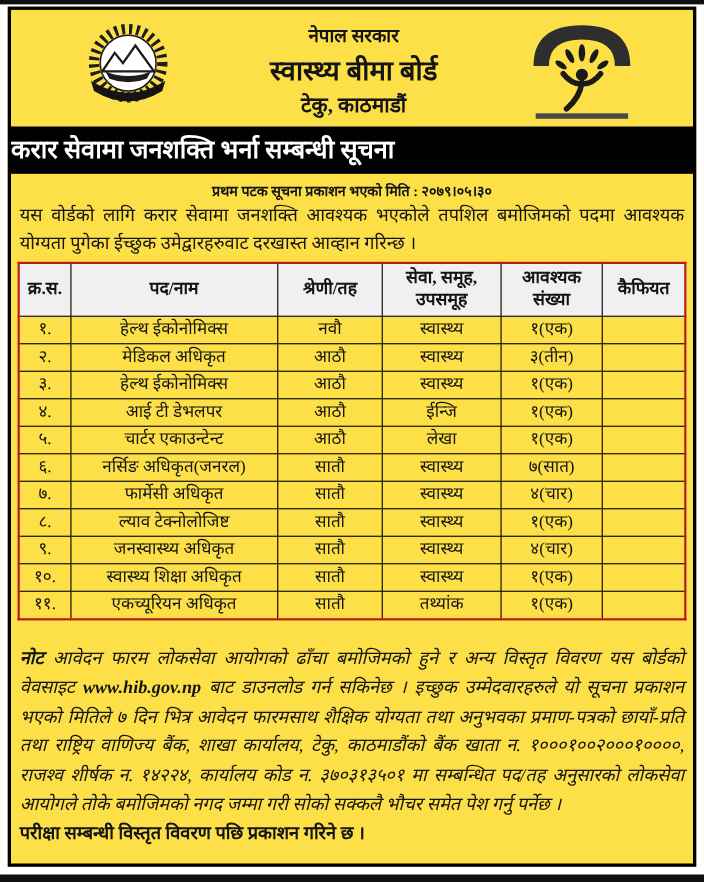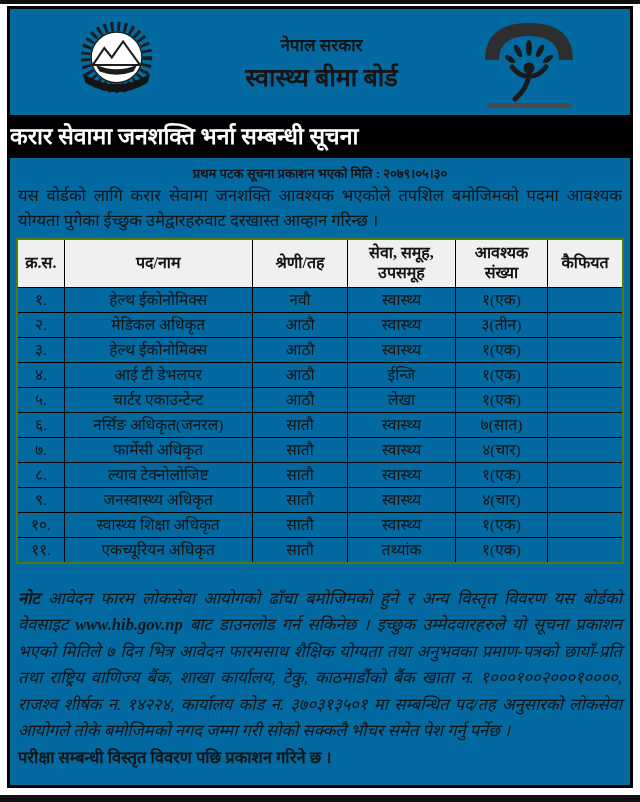--- a/index.html
+++ b/index.html
@@ -5,38 +5,38 @@
   * { margin:0; padding:0; box-sizing:border-box; }
   html,body { width:640px; }
   body {
     height:802px; position:relative; background:#ffffff;
     font-family:"Liberation Serif","DejaVu Serif",serif; color:#141414;
   }
   .strip-top { position:absolute; top:0; left:0; width:640px; height:4px; background:#101010; }
   .strip-bottom { position:absolute; bottom:0; left:0; width:640px; height:7px; background:#101010; }
   .doc {
     position:absolute; top:6px; left:7px; width:626px; height:782px;
-    border:3px solid #000; background:#0369a1; overflow:hidden;
+    border:3px solid #000; background:#fde047; overflow:hidden;
   }
   
   .header { display:flex; align-items:center; justify-content:space-between; padding:8px 50px 4px 58px; height:106px; }
   .logo-left { width:97px; height:94px; flex:0 0 auto; }
   .logo-right { width:102px; height:92px; flex:0 0 auto; }
   .header-center { flex:1; text-align:center; padding:0 4px; }
   .gov-line  { font-size:17px; font-weight:bold; }
   .org-line  { font-size:25px; font-weight:bold; margin:3px 0 2px; }
   .addr-line { font-size:19px; font-weight:bold; }
   
   .banner { background:#000; color:#fff; text-align:left; font-weight:bold; font-size:23px; padding:4px 0 7px; }
   
   .content { padding:3px 6px 0; }
   .date-line { text-align:center; font-weight:bold; font-size:13px; margin:3px 0 2px; }
   .intro { font-size:16.5px; line-height:1.5; text-align:justify; padding:0 2px; margin-bottom:4px; }
   
-  table { width:100%; border-collapse:collapse; border:2px solid #4d7c0f; }
+  table { width:100%; border-collapse:collapse; border:2px solid #b91c1c; }
   th, td { border:1px solid #000; text-align:center; vertical-align:middle; white-space:pre-line; }
   th { font-size:16px; font-weight:bold; line-height:1.3; padding:3px 2px; background:#f0f0f0; }
   td { font-size:15.5px; line-height:1.42; padding:1px 3px; height:24px; }
   
   .note { font-size:16.5px; line-height:1.6; text-align:justify; padding:0 2px; margin-top:22px;font-style:italic; }
   .note-label { font-weight:bold; }
   .note-url { font-weight:bold; font-family:"Liberation Serif","DejaVu Serif",serif; }
   .exam-line { font-weight:bold; font-size:16.5px; padding:0 2px; margin-top:1px; }
 </style>
 </head>
@@ -52,20 +52,21 @@
         <circle cx="50" cy="43" r="33" fill="none" stroke="#1c1c1c" stroke-width="10" stroke-dasharray="3 4.1"></circle>
         <circle cx="50" cy="43" r="27" fill="#ffffff" stroke="#1c1c1c" stroke-width="1.5"></circle>
         <path d="M25 51 L37 33 L45 43 L57 26 L75 51 Z" fill="#ffffff" stroke="#1c1c1c" stroke-width="2.2"></path>
         <path d="M28 51 Q50 60 72 51 L68 58 Q50 65 32 58 Z" fill="#1c1c1c"></path>
         <path d="M14 60 Q50 83 86 60 L83 70 Q50 90 17 70 Z" fill="#141414"></path>
       </svg>
     </span>
     <div class="header-center">
       <div class="gov-line">नेपाल सरकार</div>
       <div class="org-line">स्वास्थ्य बीमा बोर्ड</div>
+      <div class="addr-line">टेकु, काठमाडौं</div>
     </div>
     <span class="logo-right">
       <svg viewBox="0 0 100 92" width="102" height="92">
         <path d="M6 42 Q6 5 50 5 Q94 5 94 42 L80 42 Q80 18 50 18 Q20 18 20 42 Z" fill="#2e2e2e"></path>
         <g fill="#1a1a1a">
           <ellipse cx="50" cy="30" rx="3" ry="8"></ellipse>
           <ellipse cx="39" cy="33" rx="2.8" ry="7" transform="rotate(-28 39 33)"></ellipse>
           <ellipse cx="61" cy="33" rx="2.8" ry="7" transform="rotate(28 61 33)"></ellipse>
           <ellipse cx="31" cy="41" rx="2.6" ry="6" transform="rotate(-55 31 41)"></ellipse>
           <ellipse cx="69" cy="41" rx="2.6" ry="6" transform="rotate(55 69 41)"></ellipse>

